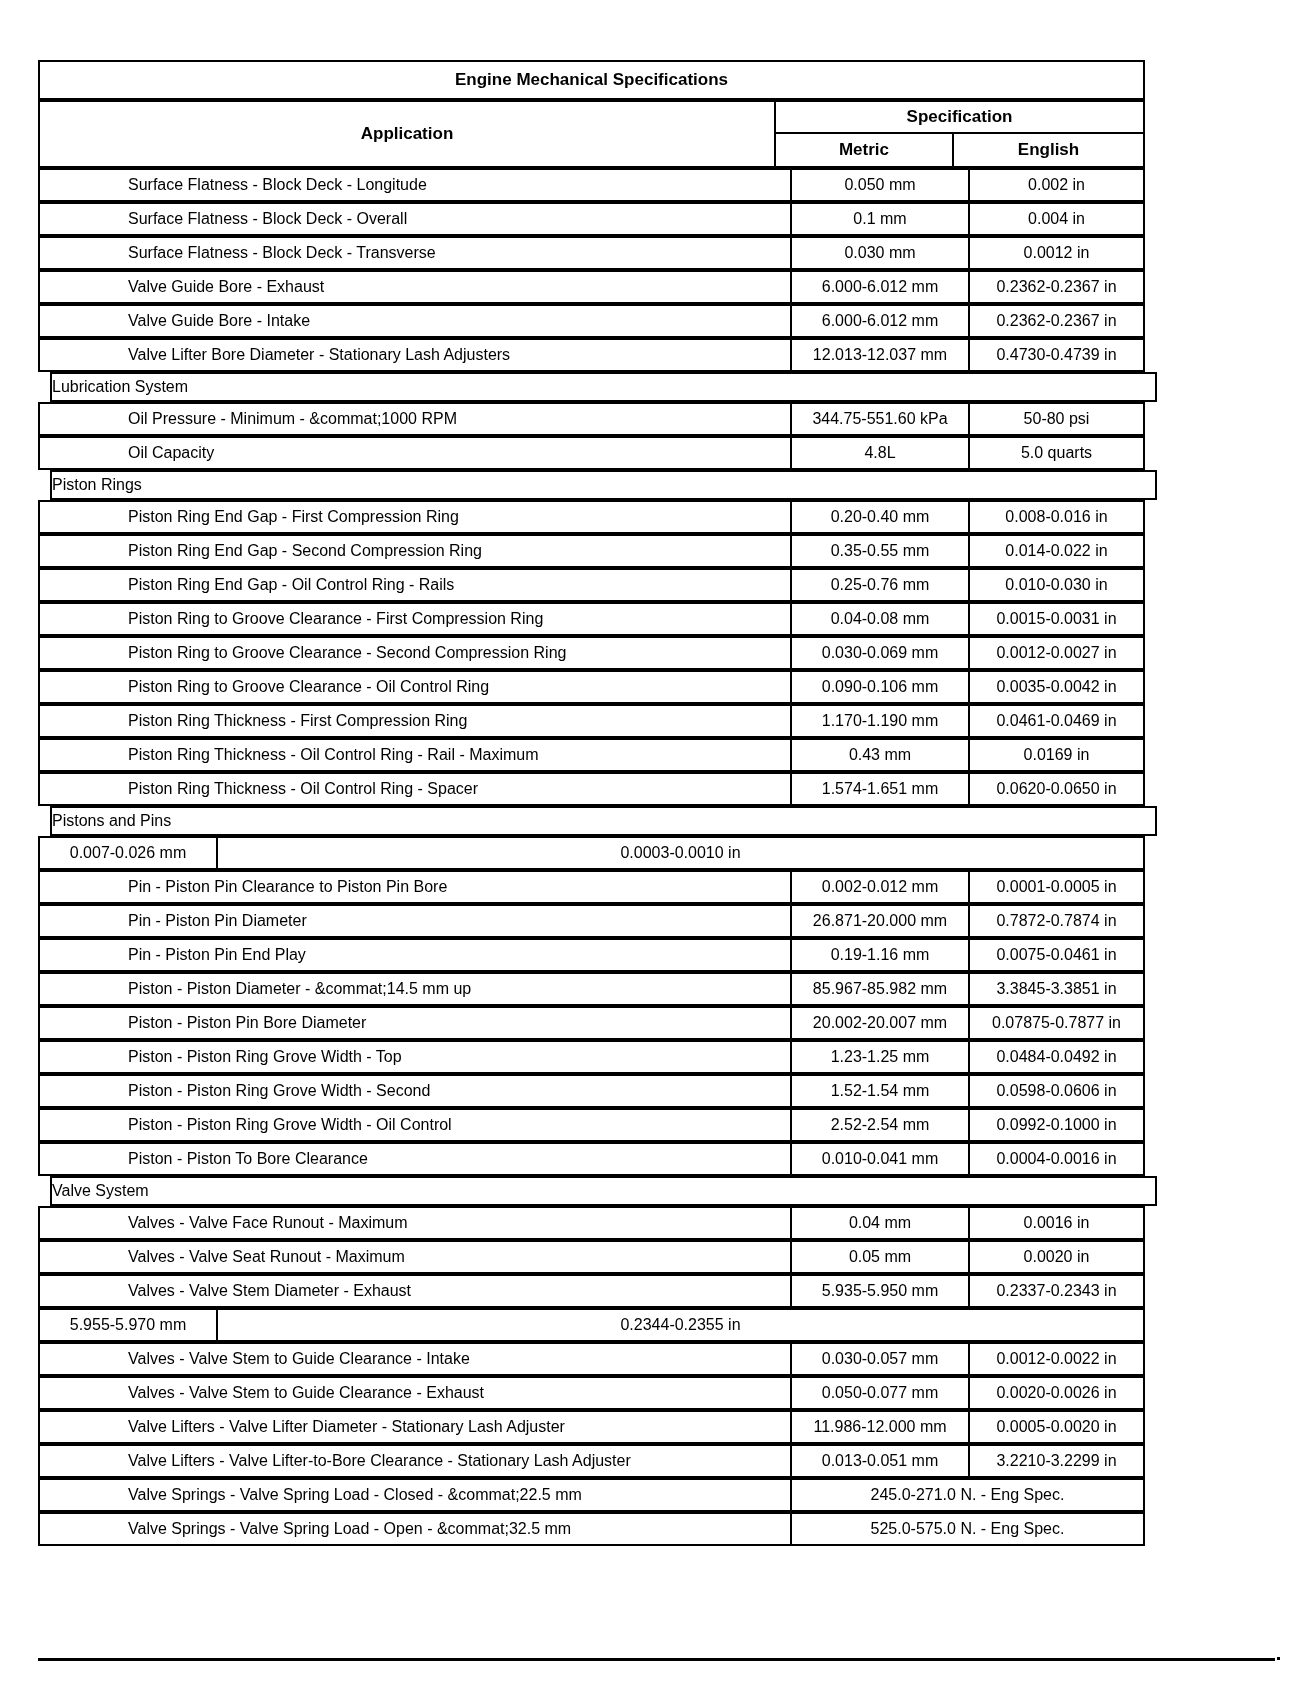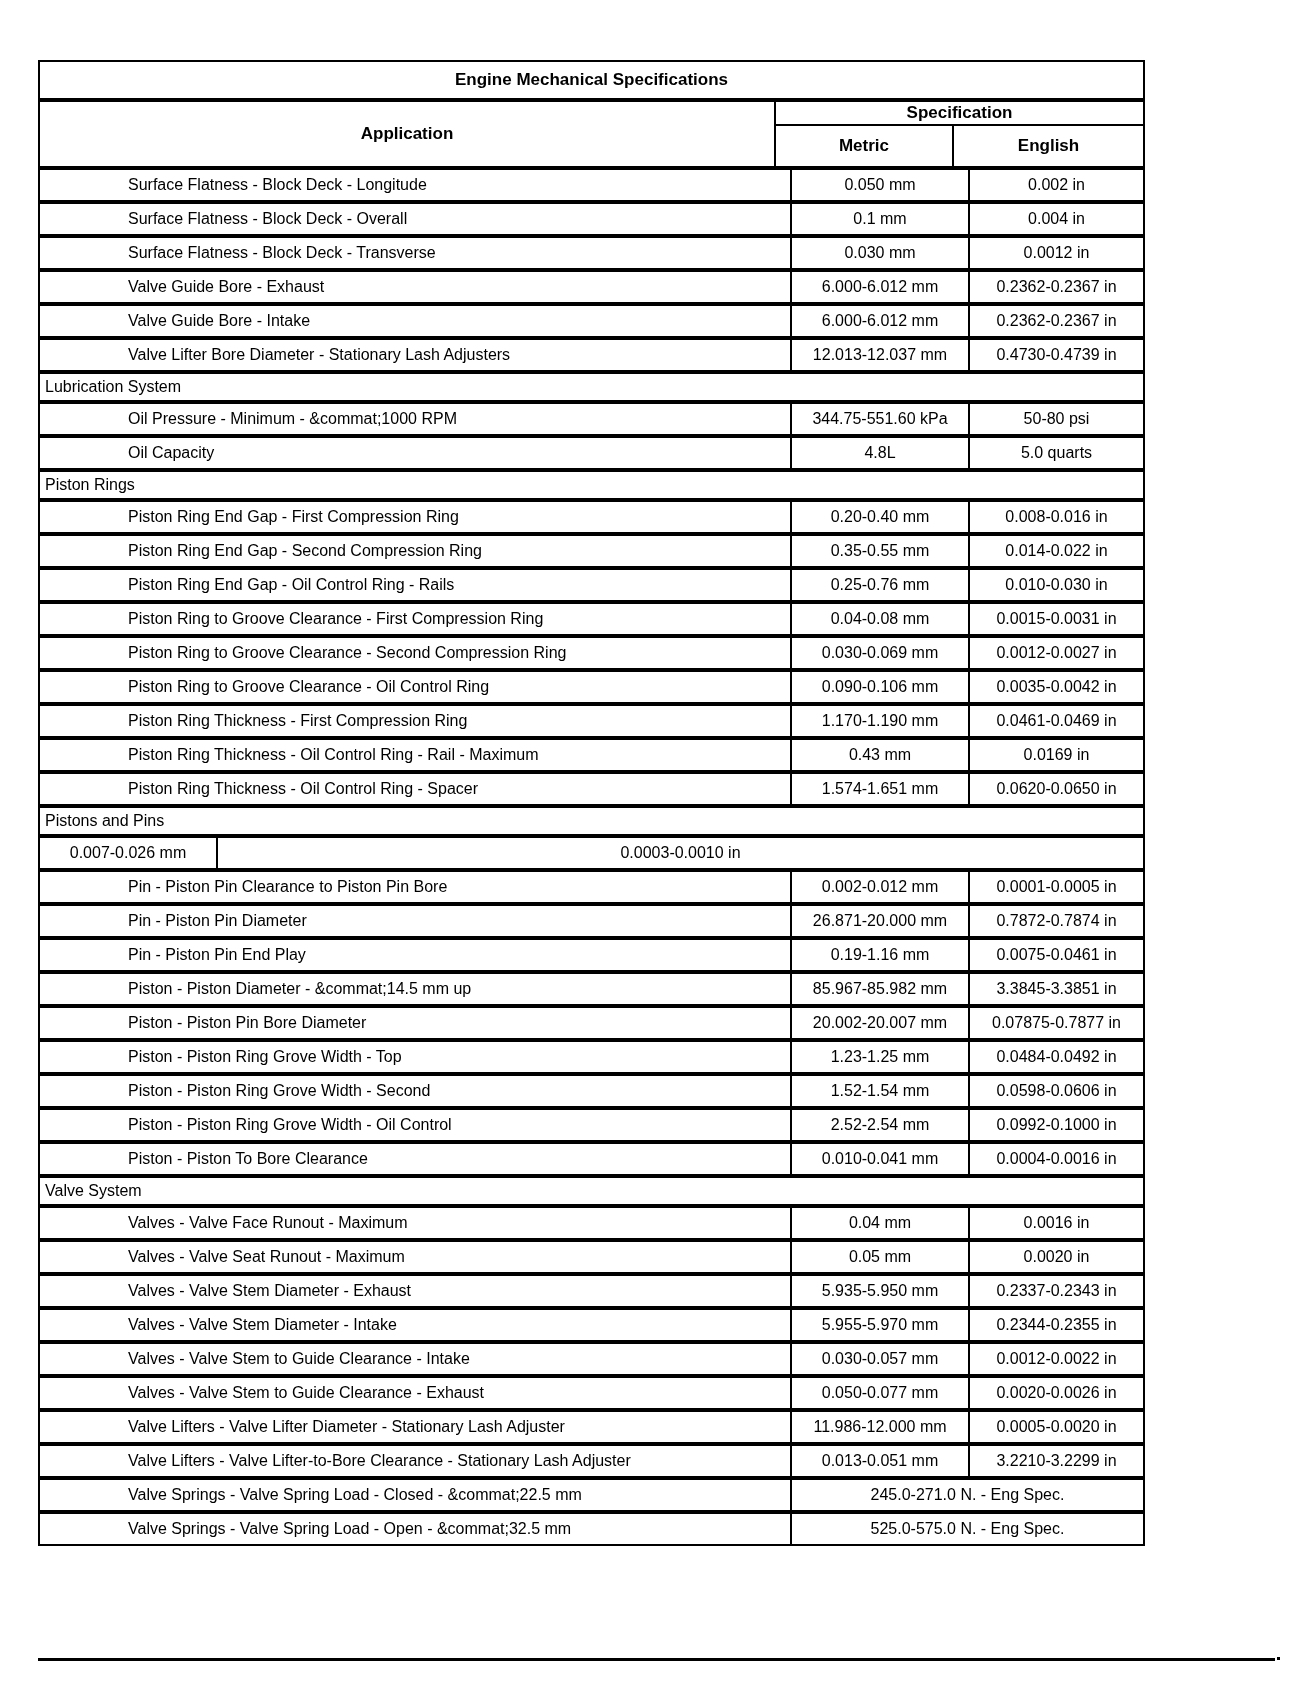--- a/index.html
+++ b/index.html
@@ -37,21 +37,21 @@
     width: 736px;
     border-right: 2px solid #000;
     display: flex;
     align-items: center;
     justify-content: center;
     font-weight: bold;
     font-size: 17px;
   }
   .spec-block { flex: 1; display: flex; flex-direction: column; }
   .spec-header {
-    height: 24px;
+    height: 32px;
     border-bottom: 2px solid #000;
     display: flex;
     align-items: center;
     justify-content: center;
     font-weight: bold;
     font-size: 17px;
   }
   .spec-sub { flex: 1; display: flex; }
   .metric-header {
     width: 178px;
@@ -68,21 +68,21 @@
     align-items: center;
     justify-content: center;
     font-weight: bold;
     font-size: 17px;
   }
   .data-row { min-height: 34px; font-size: 16px; }
   .section-row {
     min-height: 30px;
     font-size: 16px;
     align-items: center;
-    padding-left: 5px;
+    margin-left: 12px;
   }
   .app-cell {
     width: 752px;
     border-right: 2px solid #000;
     display: flex;
     align-items: center;
     padding-left: 88px;
     padding-right: 4px;
   }
   .metric-cell {
@@ -300,21 +300,20 @@
         <div class="app-cell">Valves - Valve Seat Runout - Maximum</div>
         <div class="metric-cell">0.05 mm</div>
         <div class="english-cell">0.0020 in</div>
       </div>
       <div class="t-row data-row">
         <div class="app-cell">Valves - Valve Stem Diameter - Exhaust</div>
         <div class="metric-cell">5.935-5.950 mm</div>
         <div class="english-cell">0.2337-0.2343 in</div>
       </div>
       <div class="t-row data-row">
-        <div class="app-cell">Valves - Valve Stem Diameter - Intake</div>
         <div class="metric-cell">5.955-5.970 mm</div>
         <div class="english-cell">0.2344-0.2355 in</div>
       </div>
       <div class="t-row data-row">
         <div class="app-cell">Valves - Valve Stem to Guide Clearance - Intake</div>
         <div class="metric-cell">0.030-0.057 mm</div>
         <div class="english-cell">0.0012-0.0022 in</div>
       </div>
       <div class="t-row data-row">
         <div class="app-cell">Valves - Valve Stem to Guide Clearance - Exhaust</div>

